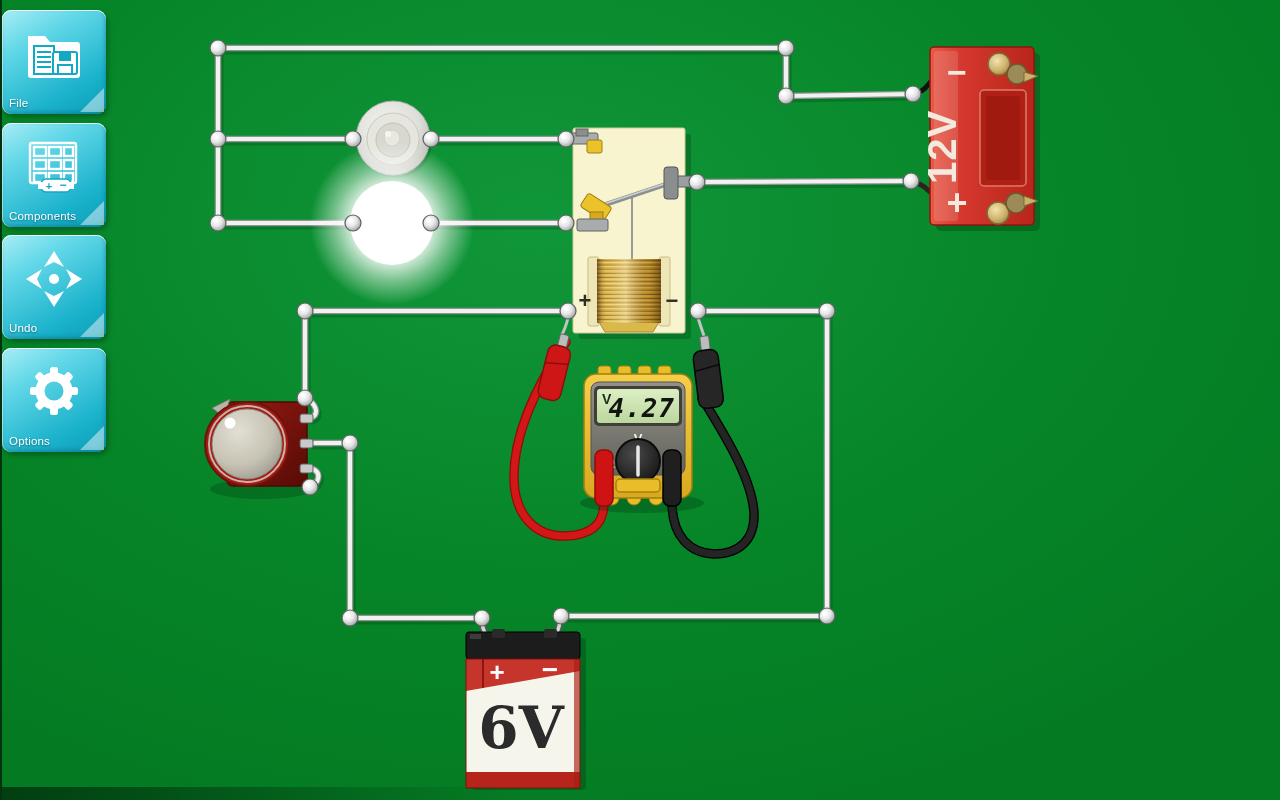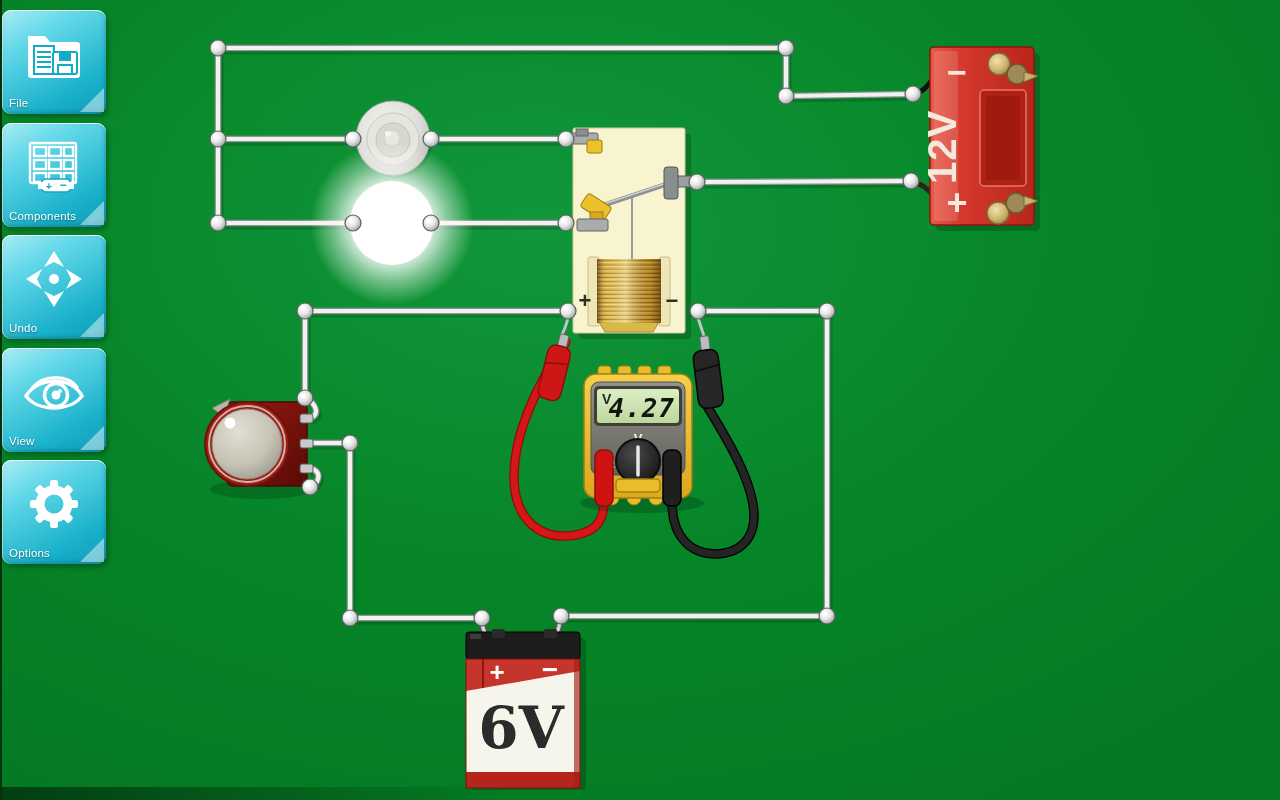--- a/index.html
+++ b/index.html
@@ -366,31 +366,20 @@
         <polygon points="60,32 44,22 49,32 44,42"></polygon>
         <circle cx="32" cy="32" r="5"></circle>
       </g>
     </svg>
     <span class="sblabel">Undo</span>
     <span class="corner"></span>
   </div>
 
 
 
-  <div class="sbtn">
-    <svg class="icon" width="68" height="58" viewBox="0 0 68 58">
-      <path d="M6,34 C18,14 52,14 62,34 C50,50 18,50 6,34 Z" fill="none" stroke="#ffffff" stroke-width="3.5"></path>
-      <path d="M12,26 C24,12 48,12 58,26" fill="none" stroke="#ffffff" stroke-width="3"></path>
-      <circle cx="36" cy="33" r="11.5" fill="none" stroke="#ffffff" stroke-width="3.5"></circle>
-      <circle cx="36" cy="33" r="4.5" fill="#ffffff"></circle>
-      <circle cx="40" cy="29" r="2" fill="#ffffff"></circle>
-    </svg>
-    <span class="sblabel">View</span>
-    <span class="corner"></span>
-  </div>
 
   <div class="sbtn">
     <svg class="icon" width="64" height="64" viewBox="0 0 64 64">
       <g fill="#ffffff">
         <g transform="rotate(0 32 32)">
               <rect x="28" y="8" width="8" height="12" rx="2.5"></rect>
             </g>
         <g transform="rotate(45 32 32)">
               <rect x="28" y="8" width="8" height="12" rx="2.5"></rect>
             </g>

